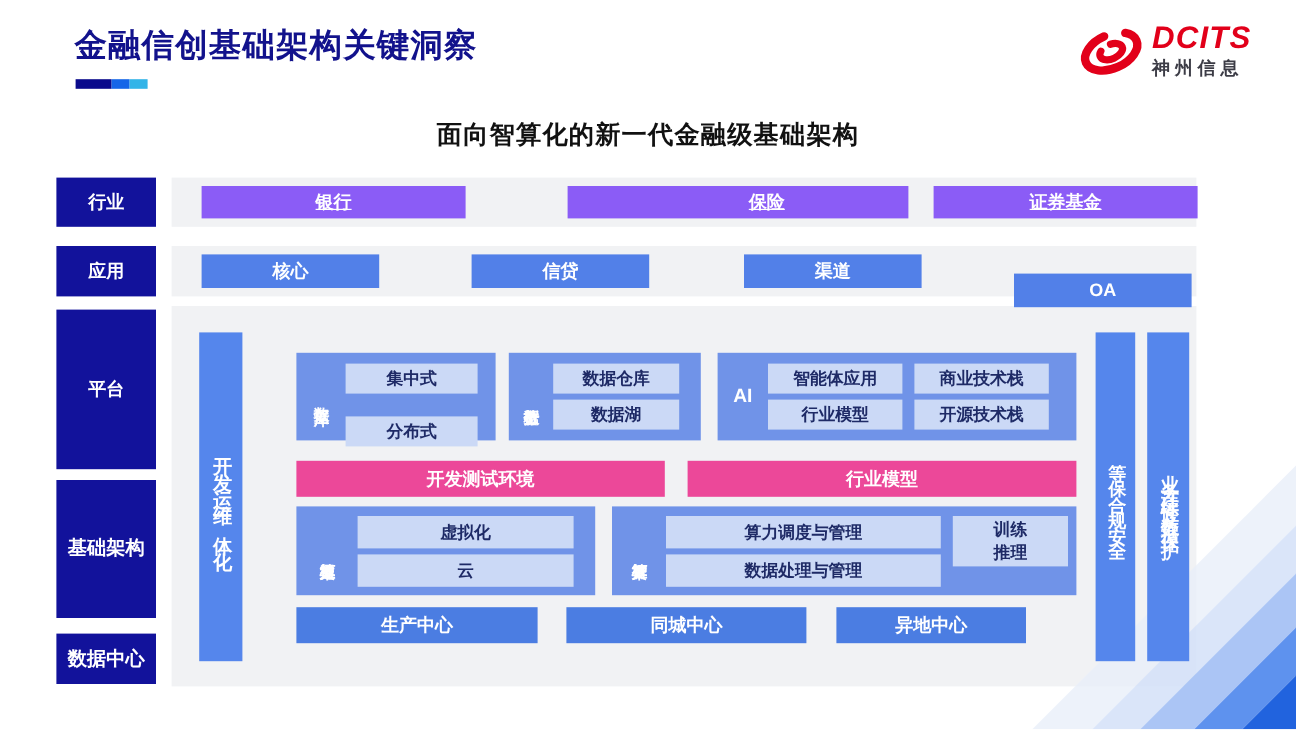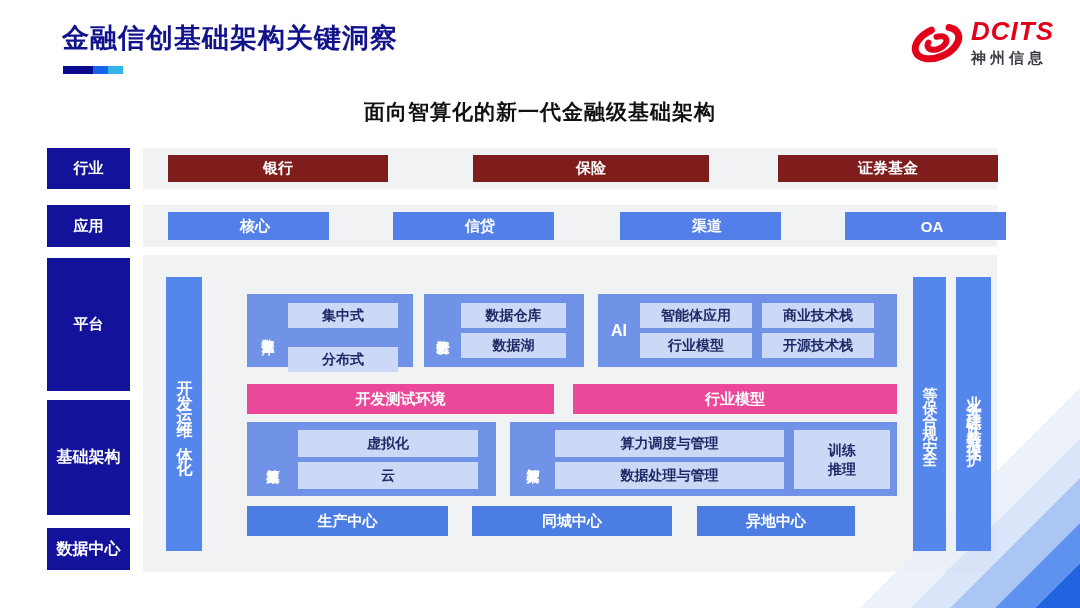--- a/index.html
+++ b/index.html
@@ -9,41 +9,41 @@
   }
   .title{
     position:absolute;left:62px;top:20px;font-size:27px;font-weight:700;
     color:#12128C;letter-spacing:1px;z-index:2;
   }
   .accent{position:absolute;left:63px;top:66px;height:8px;display:flex;z-index:2;}
   .accent span{display:block;height:8px;}
   .accent .a1{width:30px;background:#0A0A8C;}
   .accent .a2{width:15px;background:#1566E8;}
   .accent .a3{width:15px;background:#32B4E8;}
-  .logo{position:absolute;right:26px;top:18px;display:flex;align-items:center;gap:6px;z-index:2;}
+  .logo{position:absolute;right:37px;top:18px;display:flex;gap:6px;z-index:2;}
   .logo-text{display:flex;flex-direction:column;align-items:flex-start;}
   .brand{font-size:26px;font-weight:700;font-style:italic;color:#E2001A;letter-spacing:1px;line-height:1.05;}
   .company{font-size:15px;font-weight:700;color:#3C3C46;letter-spacing:4px;margin-top:3px;}
   .subtitle{
     position:absolute;left:0;top:98px;width:1080px;text-align:center;
     font-size:21px;font-weight:700;color:#111111;z-index:2;letter-spacing:1px;
   }
   .navbox{
     position:absolute;left:47px;width:83px;background:#12129B;color:#ffffff;
     display:flex;align-items:center;justify-content:center;
     font-size:15px;font-weight:700;z-index:2;
   }
   .navbox.small{font-size:16px;}
   .rowbg{position:absolute;left:143px;width:854px;background:#F1F2F4;z-index:0;}
   .pill{
     position:absolute;display:flex;align-items:center;justify-content:center;
     color:#ffffff;font-size:15px;font-weight:700;z-index:2;
   }
-  .btn1{background:#7f1d1d;}
-  .btn2{background:#5280E8;padding-left:13px;}
+  .btn1{background:#8b5cf6;text-decoration:underline;}
+  .btn2{background:#5280E8;}
   .envbar{background:#ec4899;}
   .center{background:#4B7DE2;}
   .vtext{writing-mode:vertical-rl;text-orientation:upright;}
   .vbar{
     position:absolute;background:#5586EC;color:#ffffff;font-weight:700;font-size:16px;
     display:flex;align-items:center;justify-content:center;z-index:2;
   }
   .section{position:absolute;background:#7093E8;z-index:2;}
   .vlabel{
     position:absolute;top:0;height:100%;display:flex;align-items:center;justify-content:center;
@@ -90,27 +90,27 @@
   <div class="navbox" style="top:205px;height:42px;">应用</div>
   <div class="navbox" style="top:258px;height:133px;">平台</div>
   <div class="navbox small" style="top:400px;height:115px;">基础架构</div>
   <div class="navbox small" style="top:528px;height:42px;">数据中心</div>
 
   <div class="rowbg" style="top:148px;height:41px;"></div>
   <div class="rowbg" style="top:205px;height:42px;"></div>
   <div class="rowbg" style="top:255px;height:317px;"></div>
 
   <div class="pill btn1" style="left:168px;top:155px;width:220px;height:27px;">银行</div>
-  <div class="pill btn1" style="left:473px;top:155px;width:236px;height:27px;">保险</div>
+  <div class="pill btn1" style="left:473px;top:155px;width:236px;height:27px;padding-left:48px;">保险</div>
   <div class="pill btn1" style="left:778px;top:155px;width:220px;height:27px;">证券基金</div>
 
   <div class="pill btn2" style="left:168px;top:212px;width:148px;height:28px;">核心</div>
   <div class="pill btn2" style="left:393px;top:212px;width:148px;height:28px;">信贷</div>
   <div class="pill btn2" style="left:620px;top:212px;width:148px;height:28px;">渠道</div>
-  <div class="pill btn2" style="left:845px;top:212px;width:148px;height:28px;">OA</div>
+  <div class="pill btn2" style="left:845px;top:228px;width:148px;height:28px;">OA</div>
 
   <div class="vbar vtext" style="left:166px;top:277px;width:36px;height:274px;letter-spacing:13px;">开发运维一体化</div>
 
   <div class="section" style="left:247px;top:294px;width:166px;height:73px;">
     <div class="vlabel vtext" style="left:0;width:41px;">数据库</div>
     <div class="chip" style="left:41px;top:9px;width:110px;height:25px;">集中式</div>
     <div class="chip" style="left:41px;top:39px;width:110px;height:25px;margin-top:14px;">分布式</div>
   </div>
 
   <div class="section" style="left:424px;top:294px;width:160px;height:73px;">
@@ -133,21 +133,21 @@
   <div class="section" style="left:247px;top:422px;width:249px;height:74px;">
     <div class="vlabel vtext" style="left:0;width:51px;letter-spacing:0;">通算框架</div>
     <div class="chip" style="left:51px;top:8px;width:180px;height:27px;">虚拟化</div>
     <div class="chip" style="left:51px;top:40px;width:180px;height:27px;">云</div>
   </div>
 
   <div class="section" style="left:510px;top:422px;width:387px;height:74px;">
     <div class="vlabel vtext" style="left:0;width:45px;letter-spacing:0;">智算框架</div>
     <div class="chip" style="left:45px;top:8px;width:229px;height:27px;">算力调度与管理</div>
     <div class="chip" style="left:45px;top:40px;width:229px;height:27px;">数据处理与管理</div>
-    <div class="chip" style="left:284px;top:8px;width:96px;height:59px;">训练
+    <div class="chip" style="left:284px;top:8px;width:96px;height:42px;">训练
 推理</div>
   </div>
 
   <div class="pill center" style="left:247px;top:506px;width:201px;height:30px;">生产中心</div>
   <div class="pill center" style="left:472px;top:506px;width:200px;height:30px;">同城中心</div>
   <div class="pill center" style="left:697px;top:506px;width:158px;height:30px;">异地中心</div>
 
   <div class="vbar vtext" style="left:913px;top:277px;width:33px;height:274px;font-size:15px;letter-spacing:13px;">等保合规安全</div>
   <div class="vbar vtext" style="left:956px;top:277px;width:35px;height:274px;font-size:15px;letter-spacing:6px;">业务连续性及数据保护</div>
 

